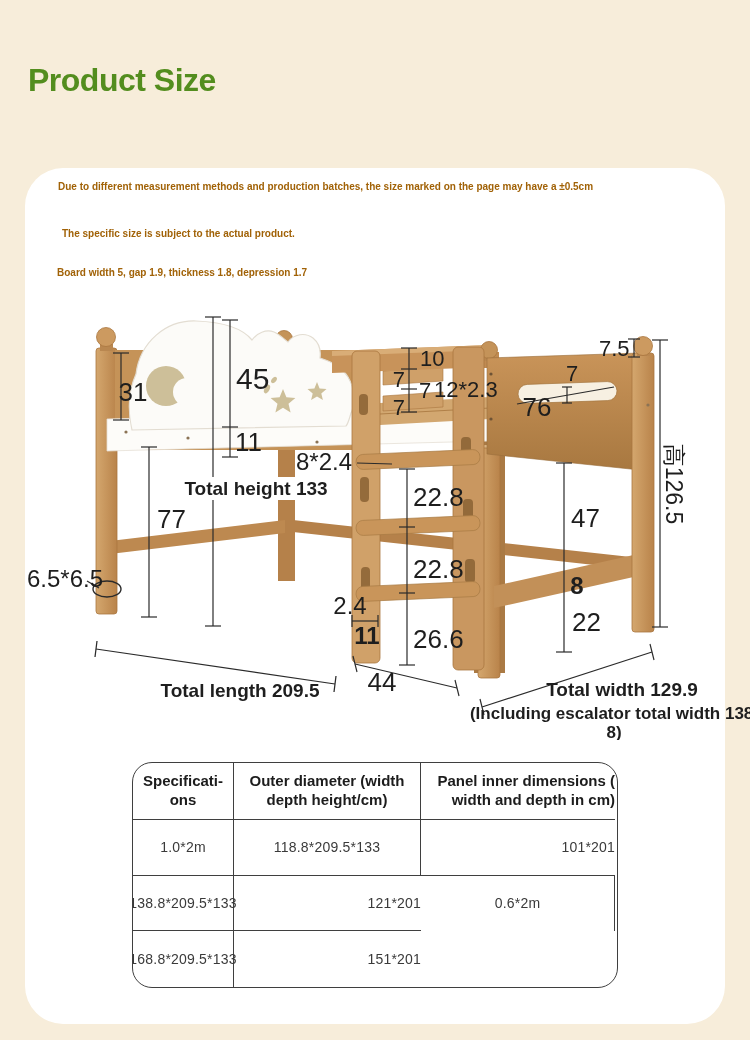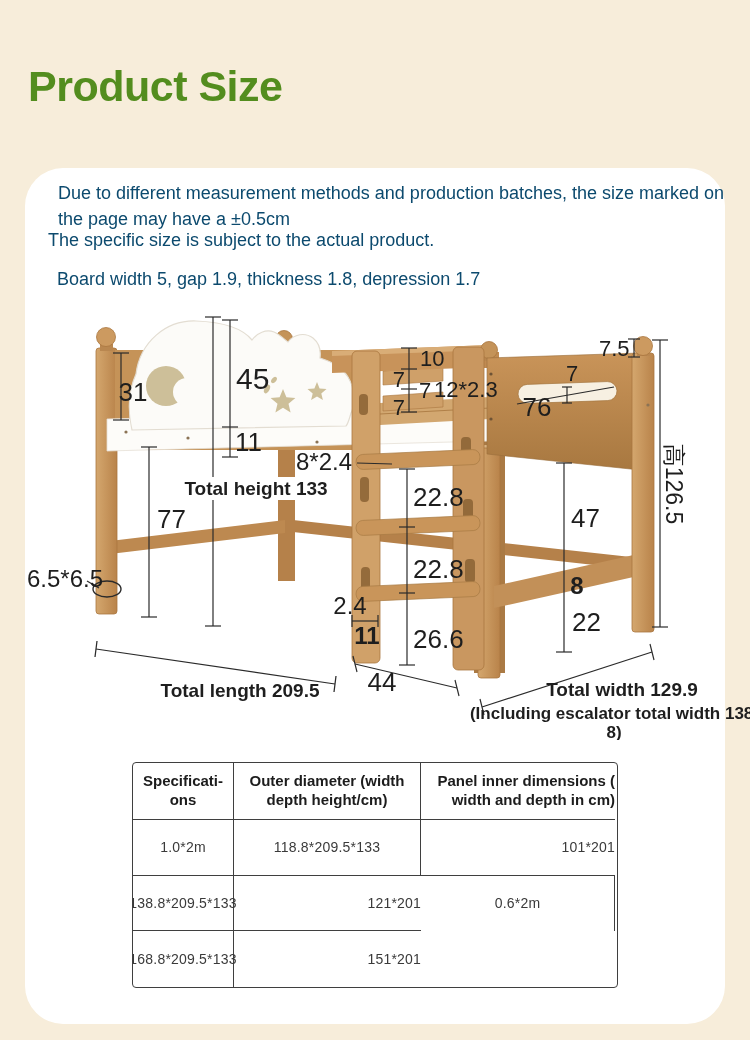--- a/index.html
+++ b/index.html
@@ -1,29 +1,29 @@
 <!DOCTYPE html>
 <html><head>
 <meta charset="utf-8">
 <style>
   html,body{margin:0;padding:0;background:#efe6d2;}
   .page{position:relative;width:750px;height:1040px;background:#f7edda;overflow:hidden;
         font-family:"Liberation Sans","DejaVu Sans",sans-serif;color:#1e1e1e;}
   .card{position:absolute;left:25px;top:168px;width:700px;height:856px;background:#ffffff;border-radius:38px;}
-  .title{position:absolute;left:28px;top:62px;margin:0;font-size:43px;font-weight:700;letter-spacing:-0.5px;}
-  .note{position:absolute;font-weight:400;font-size:18px;line-height:1.45;color:#0c4a6e;}
+  .title{position:absolute;left:28px;top:62px;margin:0;font-size:32px;font-weight:700;letter-spacing:-0.5px;}
+  .note{position:absolute;font-weight:700;font-size:10px;line-height:1.45;color:#a16207;}
   .note-1{left:58px;top:180px;width:672px;}
-  .note-2{left:48px;top:227px;}
+  .note-2{left:62px;top:227px;}
   .note-unit{left:400px;top:227px;width:312px;text-align:right;}
   .note-3{left:57px;top:266px;}
   svg{position:absolute;left:0;top:300px;}
   svg text{fill:#1e1e1e;}
   .stable{position:absolute;left:132px;top:762px;width:484px;height:224px;
           display:grid;grid-template-columns:101px 187px 194px;grid-template-rows:57px 1fr 1fr 1fr;
-          border:1.4px solid #3f3f3f;border-radius:4px;overflow:hidden;background:#fff;}
+          border:1.4px solid #3f3f3f;border-radius:20px;overflow:hidden;background:#fff;}
   .cell{display:flex;flex-direction:column;align-items:center;justify-content:center;
         border-right:1px solid #3f3f3f;border-bottom:1px solid #3f3f3f;text-align:center;color:#333;}
   .cell.last-col{border-right:none;align-items:flex-end;}
   .cell.last-row{border-bottom:none;}
   .cell.head{font-weight:700;font-size:15px;line-height:1.25;color:#1c1c1c;}
   .cell.data{font-size:14px;color:#3a3a3a;letter-spacing:0.2px;}
 </style>
 </head>
 <body>
 

